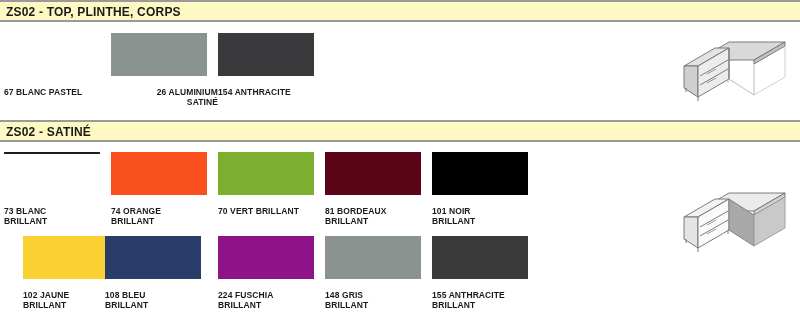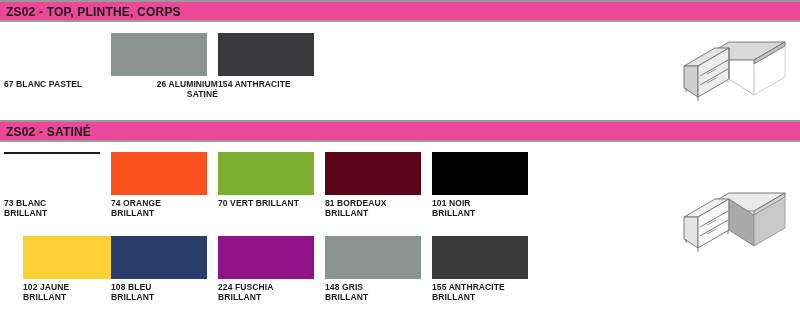--- a/index.html
+++ b/index.html
@@ -21,21 +21,21 @@
     width: 800px;
     height: 316px;
   }
 
   
   .section-header {
     position: absolute;
     left: 0;
     width: 800px;
     height: 22px;
-    background: #ec4899;
+    background: #fef9c3;
     border-top: 2px solid #9a9a9a;
     border-bottom: 2px solid #9a9a9a;
     box-sizing: border-box;
   }
   .section-header .title {
     position: absolute;
     left: 6px;
     top: 3px;
     font-size: 12px;
     font-weight: bold;
@@ -60,21 +60,21 @@
     box-sizing: border-box;
   }
   .swatch-chip.white-chip {
     background: #ffffff;
     border-top: 2px solid #1d1d1d;
   }
   .swatch-chip.plain-white {
     background: #ffffff;
   }
   .swatch-label {
-    margin-top: 3px;
+    margin-top: 11px;
     font-size: 8.5px;
     line-height: 10px;
     font-weight: bold;
     letter-spacing: 0.1px;
     white-space: pre-line;
     color: #1a1a1a;
   }
 
   
   .illustration {
@@ -178,21 +178,21 @@
   </div>
 
   <div class="swatch-row" style="top:236px;">
 
     <div class="swatch-cell" style="left:4px;padding-left:19px;">
       <div class="swatch-chip" style="background:#fbd033;"></div>
       <div class="swatch-label">102 JAUNE
 BRILLANT</div>
     </div>
 
-    <div class="swatch-cell" style="left:111px;">
+    <div class="swatch-cell" style="left:105px;">
       <div class="swatch-chip" style="background:#293d6b;"></div>
       <div class="swatch-label">108 BLEU
 BRILLANT</div>
     </div>
 
     <div class="swatch-cell" style="left:218px;">
       <div class="swatch-chip" style="background:#8e1288;"></div>
       <div class="swatch-label">224 FUSCHIA
 BRILLANT</div>
     </div>

